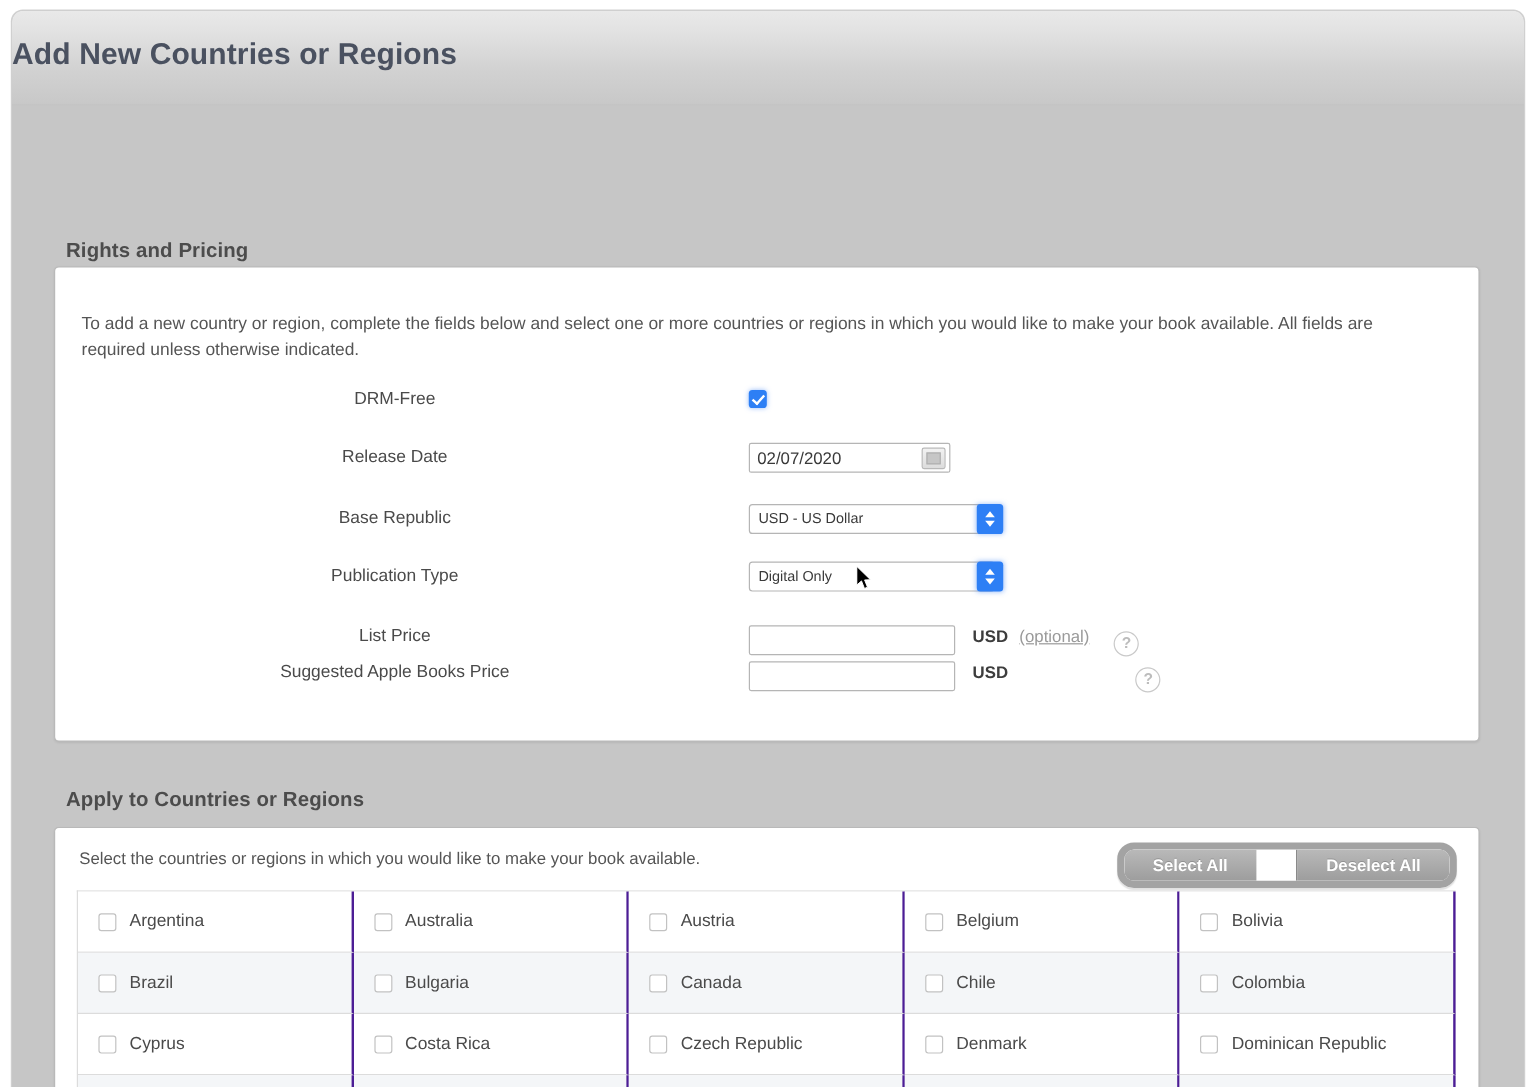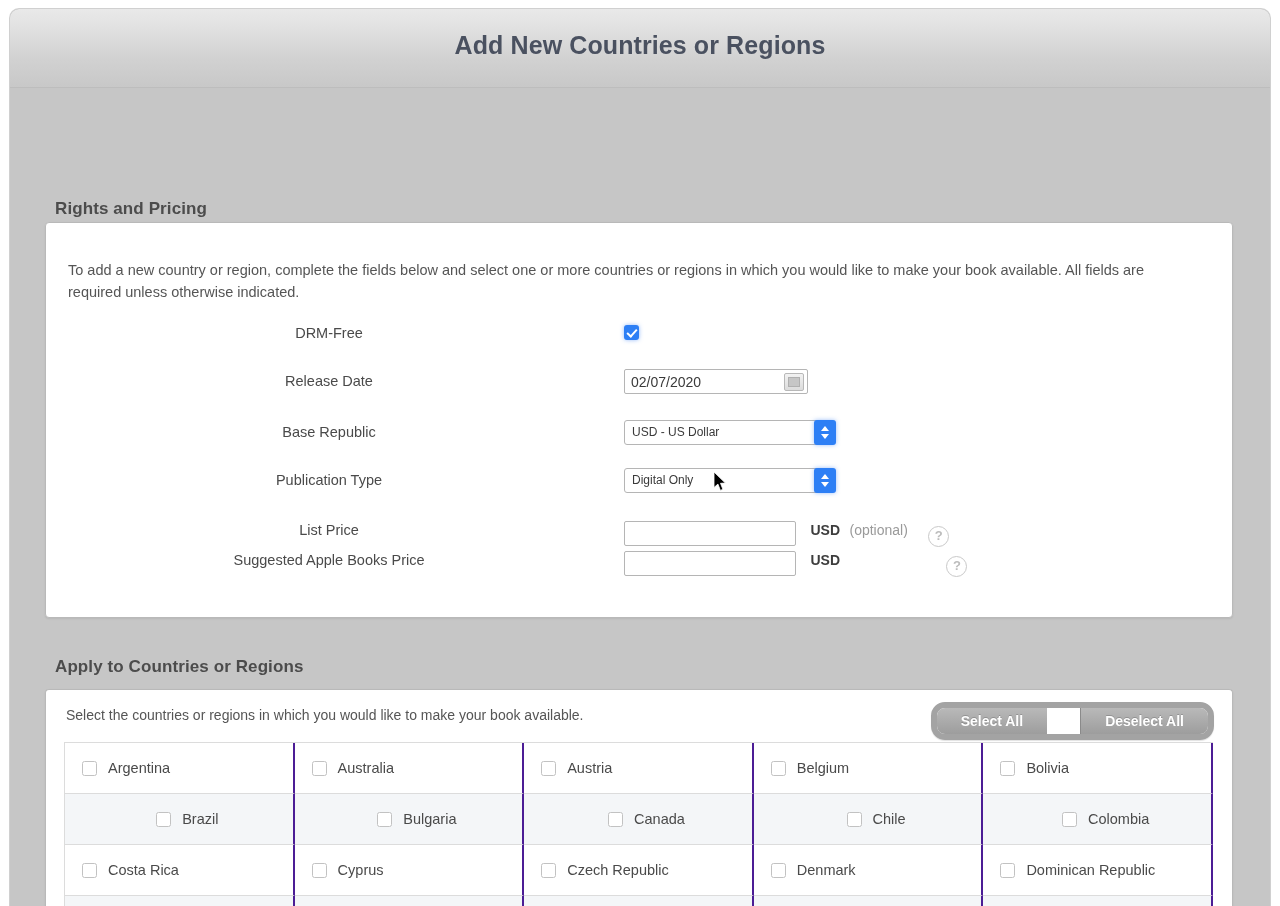--- a/index.html
+++ b/index.html
@@ -36,21 +36,20 @@
     position: relative;
     height: 78px;
     background: linear-gradient(to bottom, #e9e9e9 0%, #e2e2e2 22%, #d2d2d2 62%, #c8c8c8 100%);
     border-bottom: 1px solid #bdbdbd;
     border-radius: 9px 9px 0 0;
   }
   .titlebar-title {
     position: absolute;
     left: 0; right: 0;
     top: 22px;
-    text-align: center;
     font-size: 25px;
     font-weight: bold;
     color: #4a5160;
     letter-spacing: 0.1px;
   }
 
   .window-body {
     position: relative;
     background: #c6c6c6;
     height: 819px;
@@ -150,21 +149,21 @@
     font-family: "Liberation Sans", sans-serif;
     font-size: 14px;
     color: #3a3a3a;
     padding: 0 6px;
     outline: none;
     position: relative;
     top: 3px;
   }
 
   .date-wrap { position: relative; display: inline-block; }
-  .date-wrap .t-input { width: 184px; padding-right: 40px; }
+  .date-wrap .t-input { width: 168px; padding-right: 40px; }
   .cal-btn {
     position: absolute;
     right: 4px;
     top: 7px;
     width: 18px;
     height: 16px;
     background: linear-gradient(to bottom, #f2f2f2, #dcdcdc);
     border: 1px solid #b8b8b8;
     border-radius: 2px;
     cursor: pointer;
@@ -233,20 +232,21 @@
     color: #3d3d3d;
     font-weight: bold;
     margin-left: 10px;
     line-height: 30px;
   }
   .optional-text {
     font-size: 14px;
     color: #9a9a9a;
     margin-left: 5px;
     line-height: 30px;
+    text-decoration: underline;
   }
 
   .help-icon {
     display: inline-block;
     width: 19px;
     height: 19px;
     border: 1px solid #c9c9c9;
     border-radius: 50%;
     color: #bcbcbc;
     font-size: 13px;
@@ -306,21 +306,21 @@
   
   .country-grid {
     position: absolute;
     left: 18px;
     top: 52px;
     width: 1148px;
     border-top: 1px solid #dcdcdc;
     border-left: 1px solid #dcdcdc;
   }
   .country-row { display: flex; }
-  .country-row.alt .country-cell { background: #f4f6f8; justify-content: center; }
+  .country-row.alt .country-cell { background: #f4f6f8; }
   .country-cell {
     flex: 1 1 0;
     box-sizing: border-box;
     height: 51px;
     border-right: 2px solid #4c1d95;
     border-bottom: 1px solid #dcdcdc;
     display: flex;
     align-items: center;
     padding-left: 17px;
     background: #ffffff;
@@ -480,25 +480,25 @@
                 <span class="country-name">Chile</span>
               </div>
               <div class="country-cell">
                 <span class="cb-empty"></span>
                 <span class="country-name">Colombia</span>
               </div>
             </div>
             <div class="country-row">
               <div class="country-cell">
                 <span class="cb-empty"></span>
+                <span class="country-name">Cyprus</span>
+              </div>
+              <div class="country-cell">
+                <span class="cb-empty"></span>
                 <span class="country-name">Costa Rica</span>
-              </div>
-              <div class="country-cell">
-                <span class="cb-empty"></span>
-                <span class="country-name">Cyprus</span>
               </div>
               <div class="country-cell">
                 <span class="cb-empty"></span>
                 <span class="country-name">Czech Republic</span>
               </div>
               <div class="country-cell">
                 <span class="cb-empty"></span>
                 <span class="country-name">Denmark</span>
               </div>
               <div class="country-cell">

